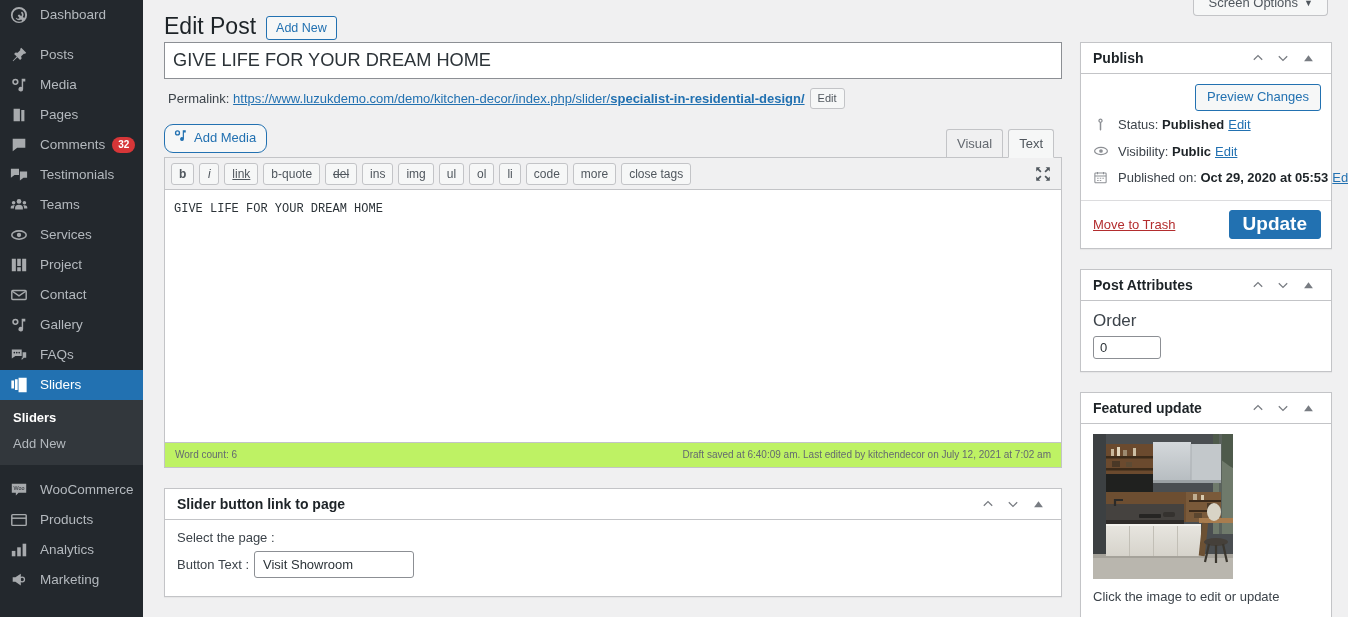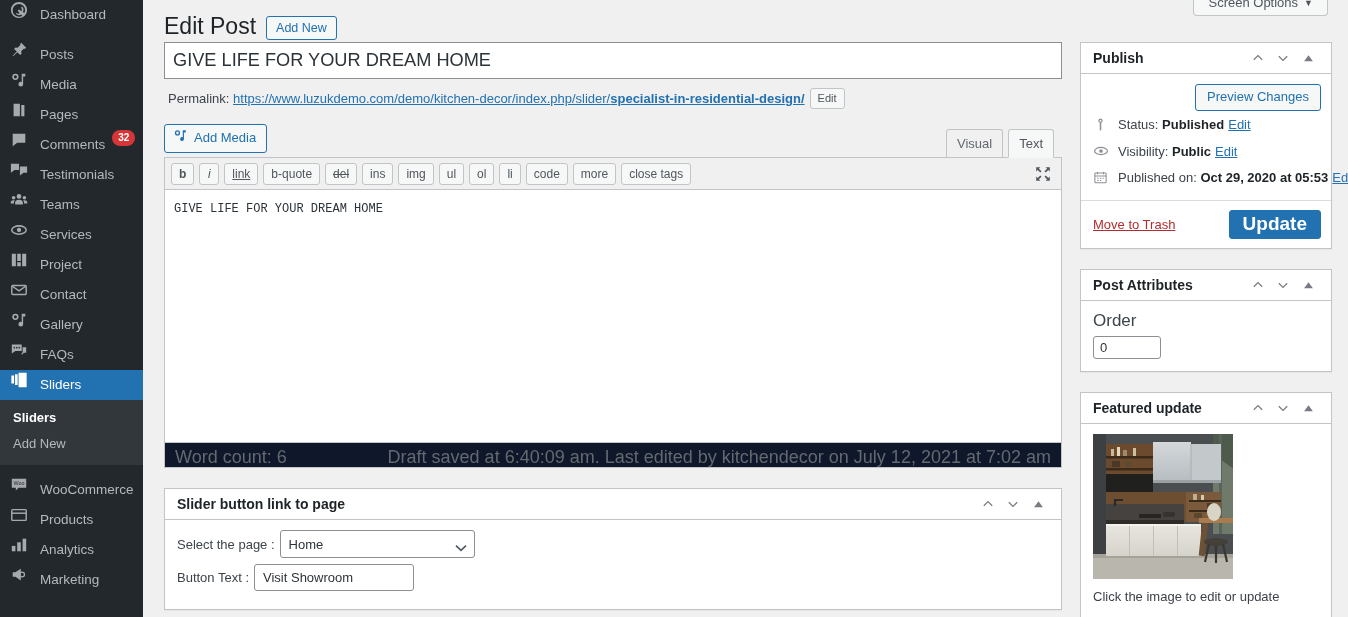--- a/index.html
+++ b/index.html
@@ -18,21 +18,21 @@
   #adminmenu {
     width: 143px;
     min-width: 143px;
     background: #23282d;
     height: 617px;
     overflow: hidden;
     position: relative;
   }
   .menu-item {
     display: flex;
-    align-items: flex-start;
+    align-items: center;
     height: 30px;
     padding: 0 4px 0 10px;
     color: #b4b9be;
     font-size: 13.5px;
     line-height: 30px;
     position: relative;
     cursor: pointer;
     white-space: nowrap;
   }
   .menu-item .mi-icon {
@@ -209,21 +209,21 @@
     position: relative;
     height: 33px;
   }
   .insert-media-button {
     display: inline-flex;
     align-items: center;
     gap: 6px;
     background: #f6f7f7;
     border: 1px solid #2271b1;
     color: #2271b1;
-    border-radius: 3px;
+    border-radius: 9px;
     padding: 3px 10px 4px 8px;
     font-size: 13px;
     line-height: 18px;
     cursor: pointer;
     position: absolute;
     left: 0;
     top: 0;
   }
   .wp-editor-tabs {
     position: absolute;
@@ -295,25 +295,26 @@
     resize: none;
     padding: 10px 8px 8px 9px;
     font-family: "Liberation Mono", monospace;
     font-size: 12px;
     line-height: 1.6;
     color: #2c3338;
     background: #fff;
     display: block;
   }
   #post-status-info {
-    background: #0f172a;
+    background: #bef264;
     border-top: 1px solid #c3c4c7;
     display: flex;
     justify-content: space-between;
-    font-size: 18px;
+    align-items: center;
+    font-size: 10px;
     color: #646970;
     padding: 4px 10px 5px 10px;
     height: 25px;
   }
   #post-status-info .autosave-info { text-align: right; }
 
   
   .postbox {
     background: #fff;
     border: 1px solid #c3c4c7;
@@ -772,30 +773,20 @@
               <span class="toggle-btn">
                 <svg width="11" height="11" viewBox="0 0 10 10" fill="currentColor">
                     <path d="M5 2 9 7.5H1z"></path>
                   </svg>
               </span>
             </div>
           </div>
           <div class="inside">
             <div class="slider-row">
               <span class="row-label">Select the page :</span>
-              <span class="select-wrap">
-                <select id="page-select">
-                  <option>Home</option>
-                </select>
-                <span class="chev">
-                  <svg width="12" height="8" viewBox="0 0 12 8" fill="none" stroke="currentColor" stroke-width="1.6">
-                      <path d="M1 1.6 6 6.4l5-4.8"></path>
-                    </svg>
-                </span>
-              </span>
             </div>
             <div class="slider-row">
               <span class="row-label">Button Text :</span>
               <input id="button-text" type="text" value="Visit Showroom" style="">
             </div>
           </div>
         </div>
 
       </div>
 

